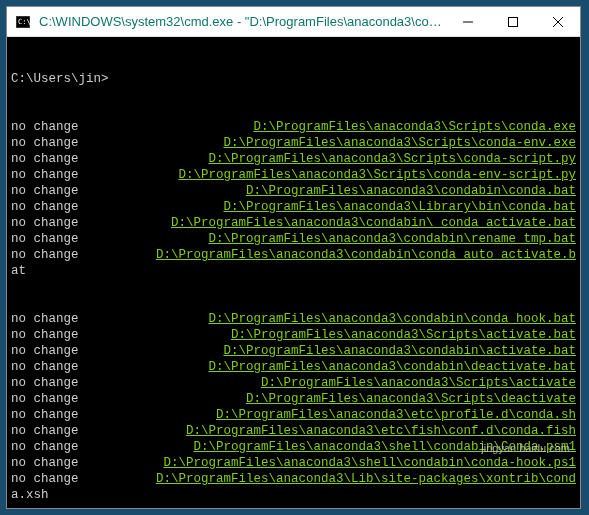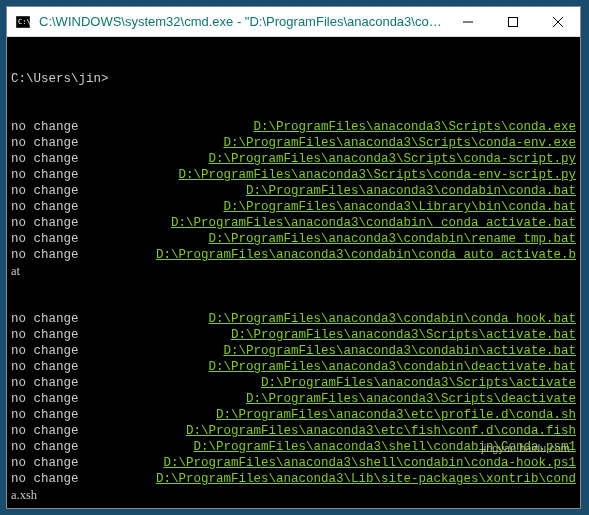--- a/index.html
+++ b/index.html
@@ -107,21 +107,21 @@
       color: #fff;
       font-size: 18px;
       font-weight: bold;
     }
     .wm-main .red { color: #d83333; }
     .wm-sub {
       color: #ccc;
       font-size: 11px;
       margin-top: 20px;
     }
-    .wrap-continue { color: #ccc; font-family: Liberation Serif, serif; }
+    .wrap-continue { color: #ccc; }
   </style>
 </head>
 <body>
 
 <div class="window">
   <div class="titlebar">
     <div class="titlebar-icon">
       <svg width="14" height="12" viewBox="0 0 14 12">
         <rect x="0" y="0" width="14" height="12" fill="#000" stroke="#666" stroke-width="1"></rect>
         <text x="2" y="8" fill="#fff" font-size="7" font-family="monospace">C:\</text>

